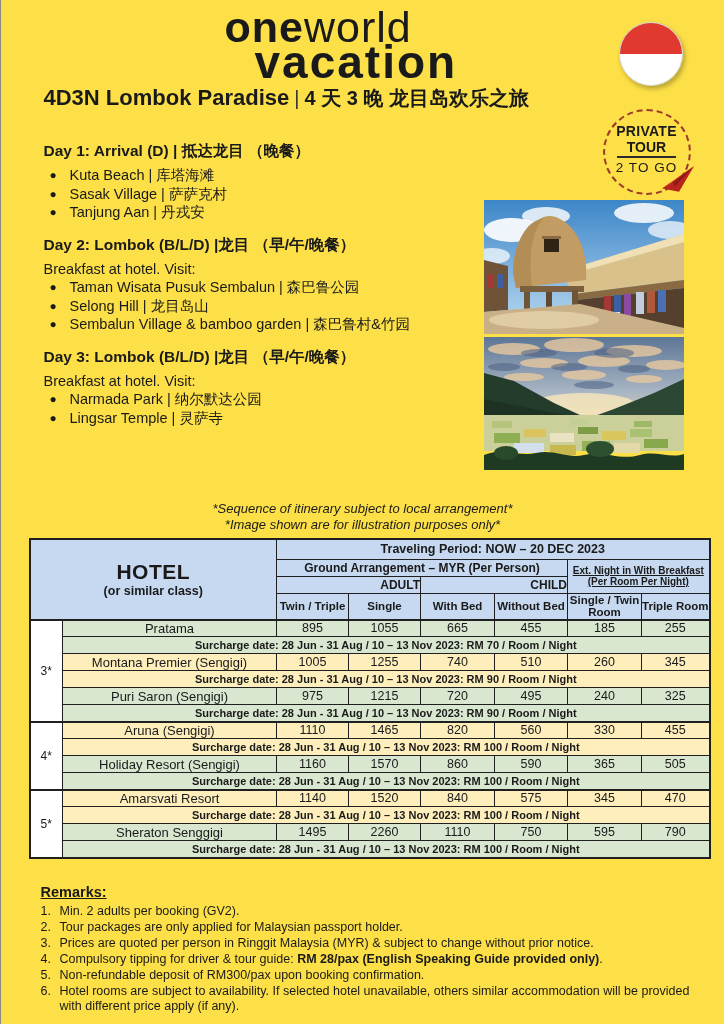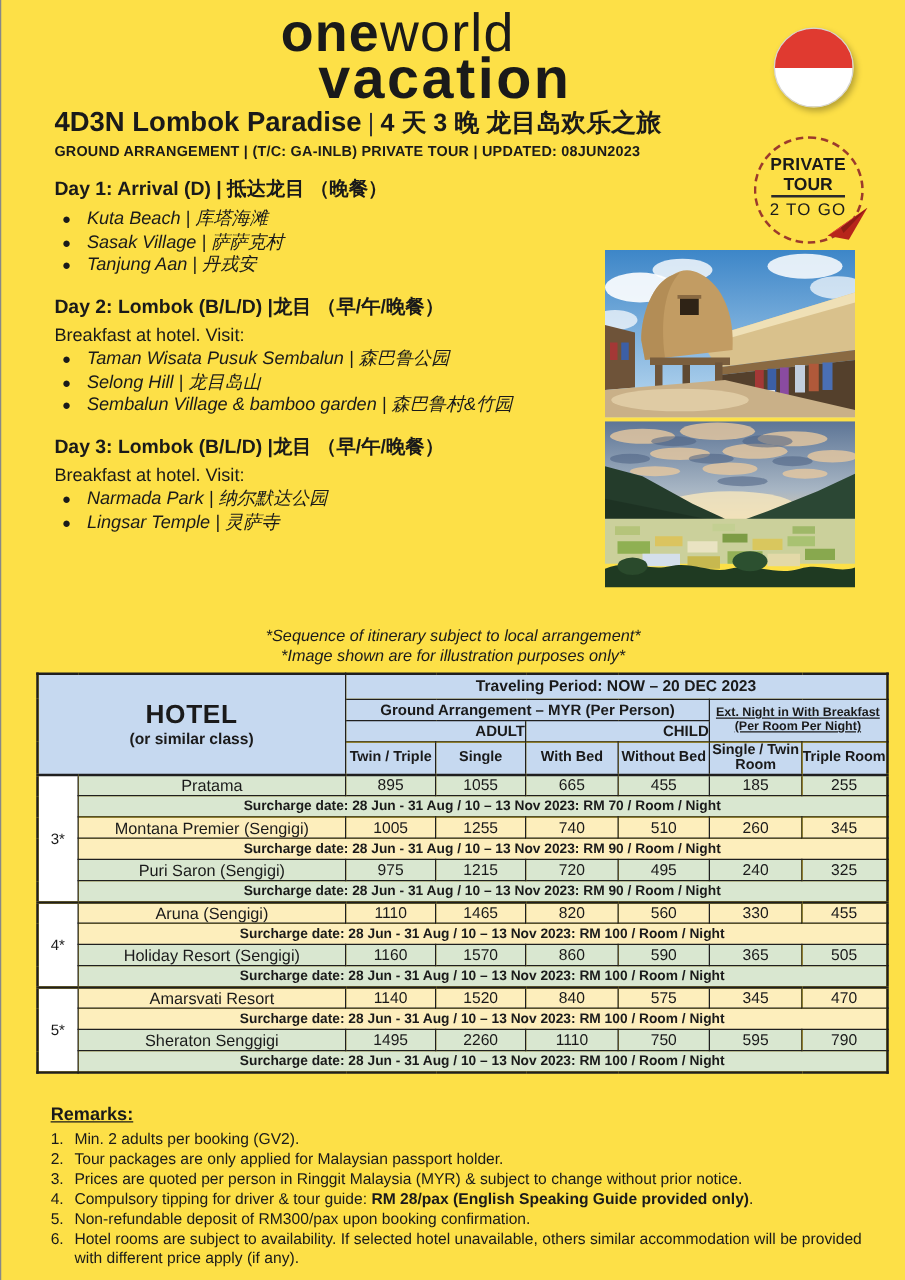--- a/index.html
+++ b/index.html
@@ -43,21 +43,21 @@
   .subtitle{position:absolute;left:43px;top:116px;font-size:11.5px;font-weight:700;
             letter-spacing:.2px;}
 
   
   .itinerary{position:absolute;left:43px;top:141px;width:442px;}
   .day{margin-bottom:13px;}
   .day-h{font-size:15.5px;font-weight:700;margin-bottom:4px;}
   .day-line,.day-para{font-size:14.5px;line-height:18.5px;}
   .bullet{display:flex;font-size:14.5px;line-height:18.5px;}
   .b-dot{width:26px;padding-left:6px;flex:none;font-size:12px;line-height:18.5px;}
-  .b-txt{flex:1;font-style:italic;}
+  .b-txt{flex:1;}
   .day-para{line-height:18px;}
 
   
   .photo{position:absolute;width:200px;}
   .photo svg{display:block;width:100%;height:100%;}
   .photo1{left:483px;top:200px;height:134px;}
   .photo2{left:483px;top:337px;height:133px;}
 
   
   .notes{position:absolute;left:0;top:501px;width:724px;text-align:center;
@@ -114,21 +114,20 @@
     <svg class="plane" viewBox="0 0 32 26">
       <polygon points="1,22 31,1 17,25" fill="#b7251b"></polygon>
       <polygon points="1,22 31,1 11,16" fill="#e2493c"></polygon>
       <polygon points="11,16 31,1 13,20" fill="#8f1c14"></polygon>
     </svg>
   </div>
 
   <div class="title">
     <span class="t-en">4D3N Lombok Paradise</span><span class="t-sep">|</span><span class="t-zh">4 天 3 晚 龙目岛欢乐之旅</span>
   </div>
-  <div class="subtitle">GROUND ARRANGEMENT | (T/C: GA-INLB) PRIVATE TOUR | UPDATED: 08JUN2023</div>
 
   <div class="itinerary">
       <div class="day">
         <div class="day-h">Day 1: Arrival (D) | 抵达龙目 （晚餐）</div>
         <div class="bullet">
           <span class="b-dot">●</span>
           <span class="b-txt">Kuta Beach | 库塔海滩</span>
         </div>
         <div class="bullet">
           <span class="b-dot">●</span>

